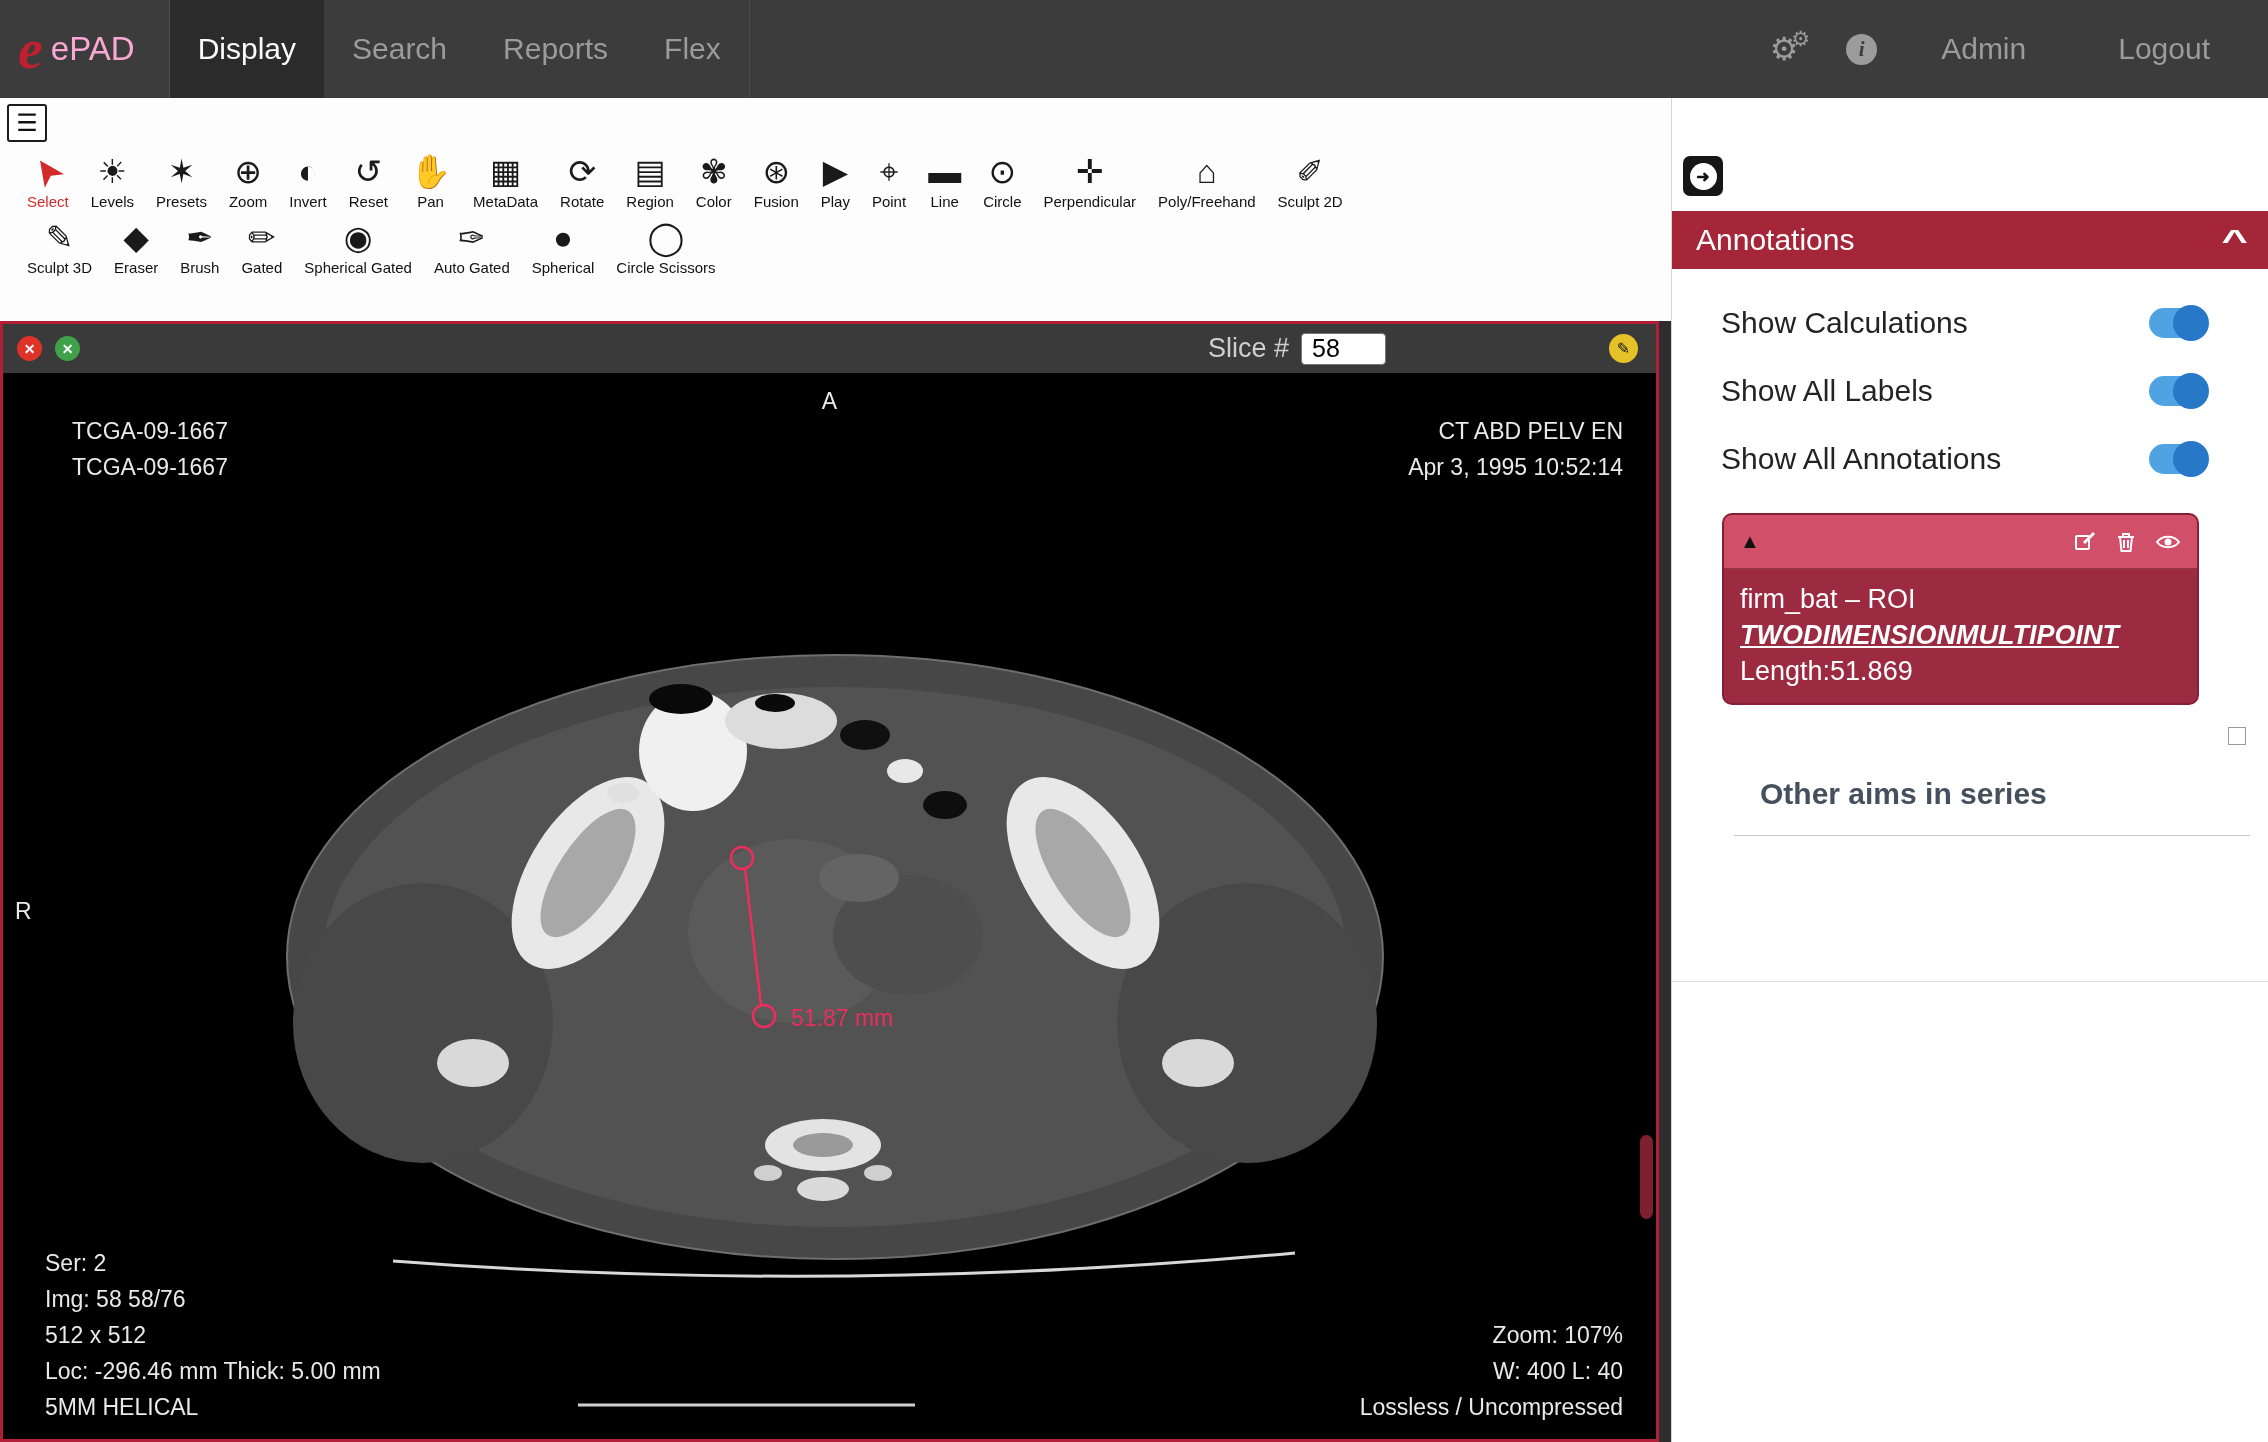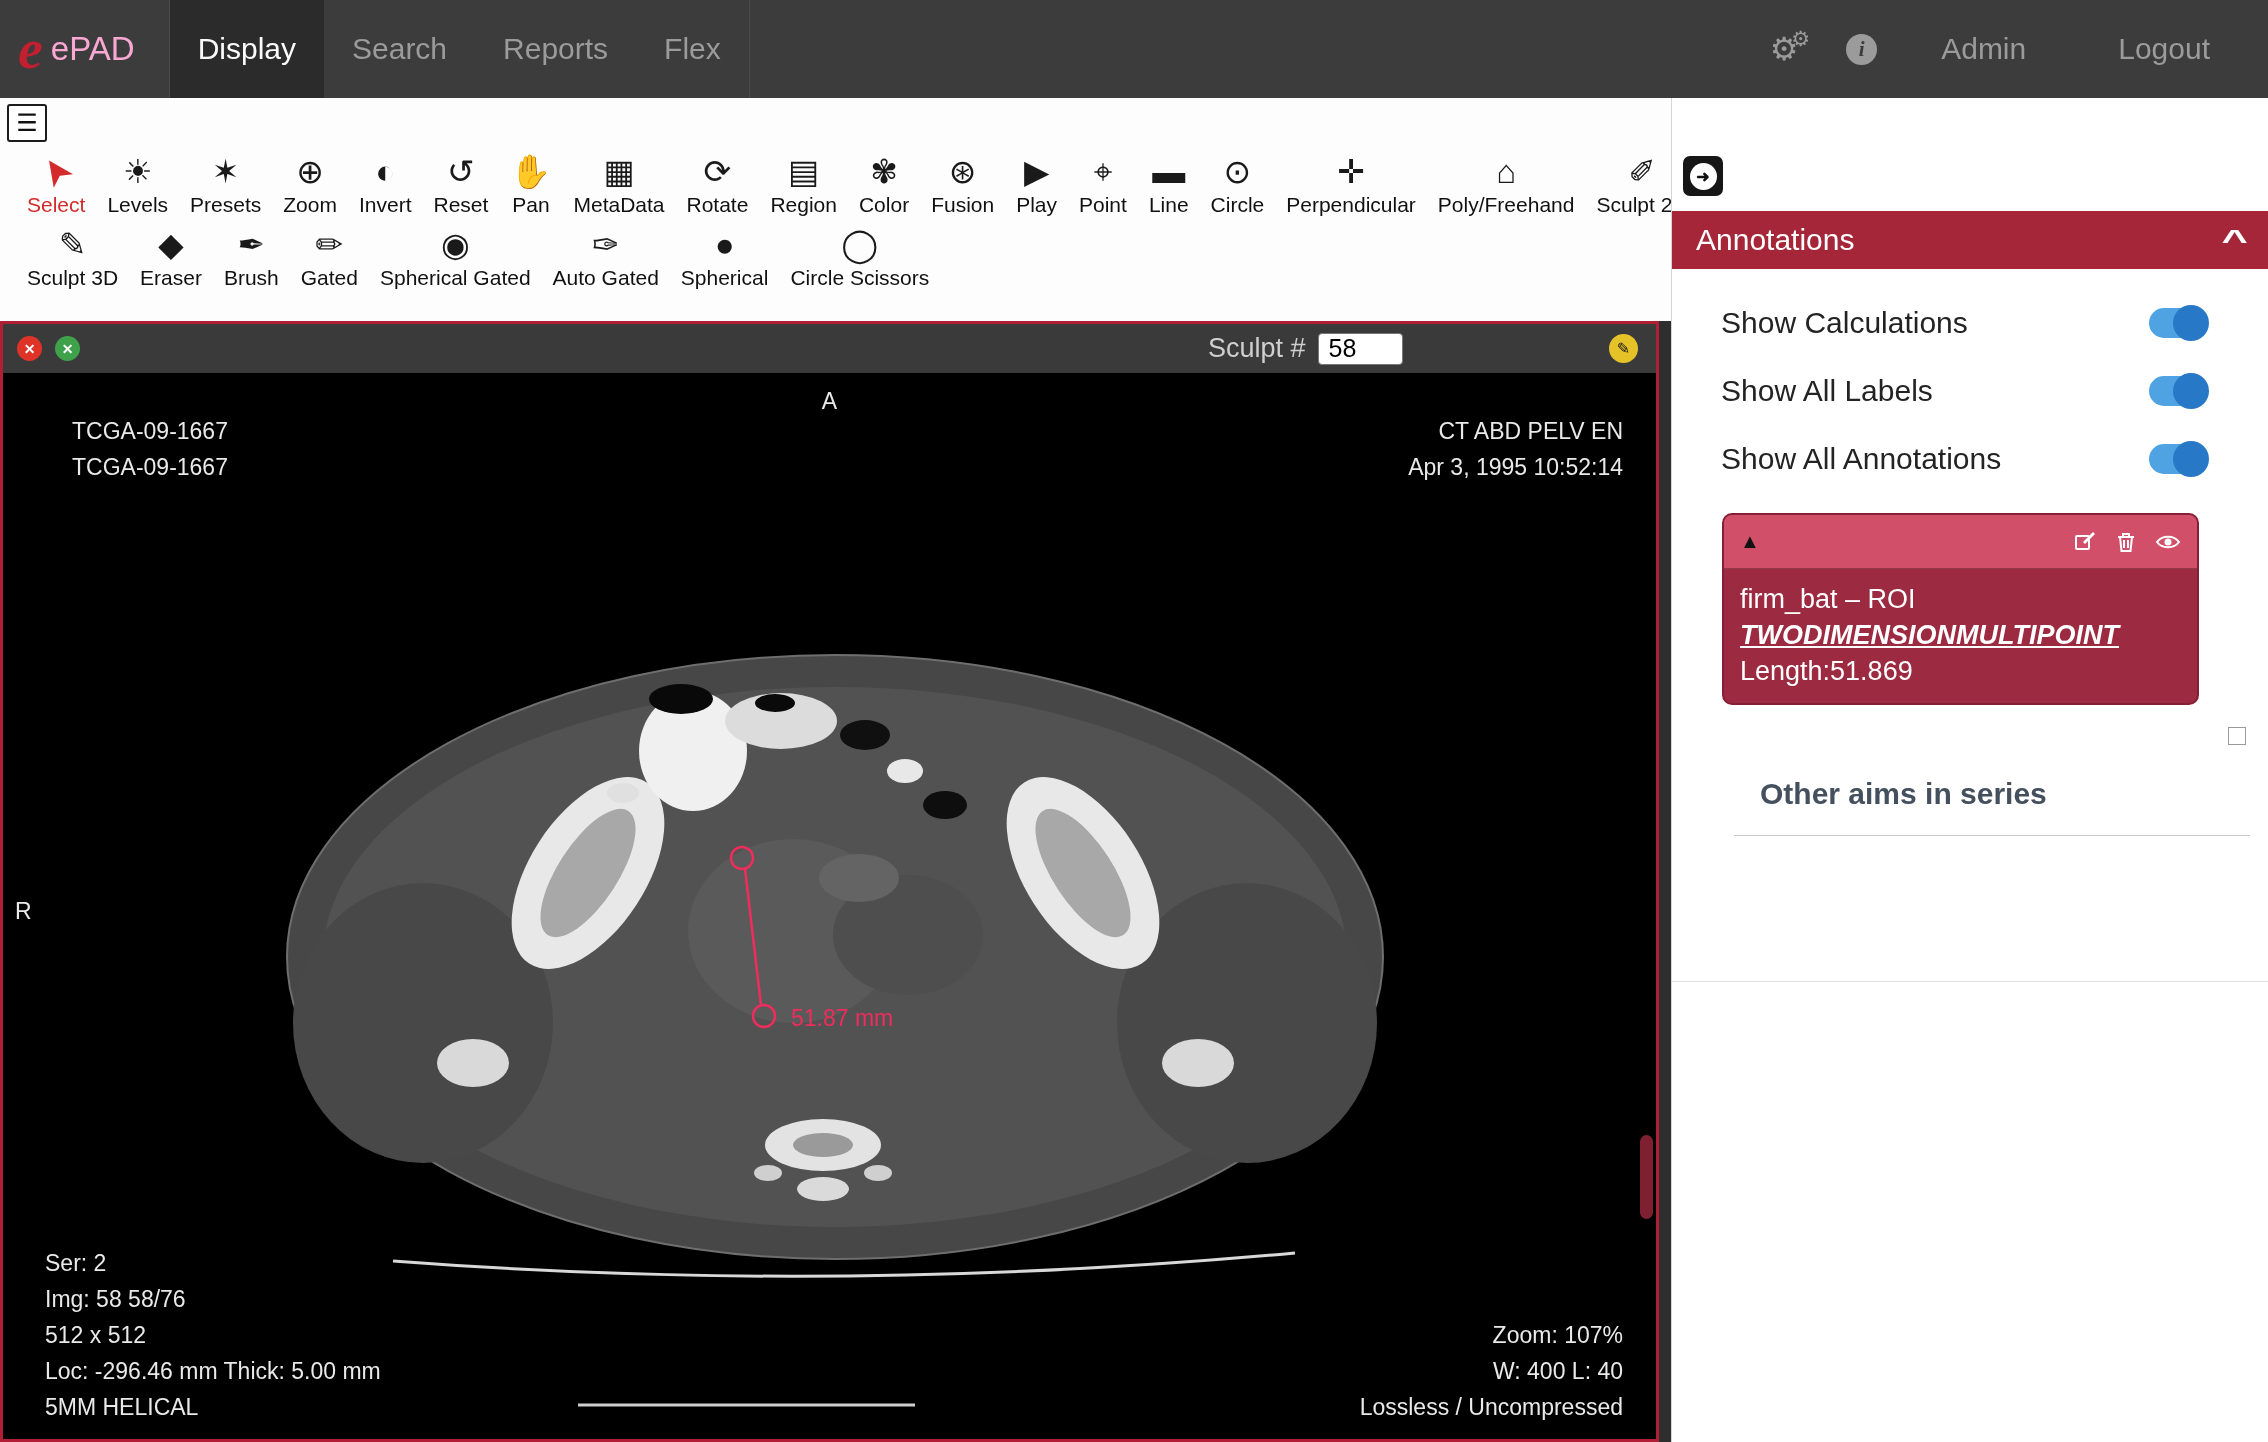--- a/index.html
+++ b/index.html
@@ -54,21 +54,21 @@
     cursor:pointer;
   }
   .tool-row { display:flex; align-items:flex-end; margin-left:16px; }
   .row1 { padding-top:54px; }
   .row2 { margin-top:8px; }
   .tool {
     display:flex; flex-direction:column; align-items:center;
     padding:0 11px; cursor:pointer;
   }
   .ticon { font-size:33px; line-height:40px; color:#1a1a1a; }
-  .tlabel { font-size:21px; color:#111; margin-top:1px; white-space:nowrap; }
+  .tlabel { font-size:15px; color:#111; margin-top:1px; white-space:nowrap; }
   .tool.active .ticon, .tool.active .tlabel { color:#d32b2b; }
   .select-cursor { display:inline-block; transform:rotate(-125deg); font-size:37px; }
 
   
   .viewer {
     position:absolute; top:321px; left:0; width:1659px; height:1121px;
     border:3px solid #b21e35; background:#000;
   }
   .viewer-header {
     position:relative; height:49px; background:#3a3a3a;
@@ -311,21 +311,21 @@
       <span class="tlabel">Circle Scissors</span>
     </div>
   </div>
 </div>
 
 <div class="viewer">
   <div class="viewer-header">
     <span class="circle-btn close-red">✕</span>
     <span class="circle-btn close-green">✕</span>
     <span class="slice-group">
-      <span class="slice-label">Sculpt #</span>
+      <span class="slice-label">Slice #</span>
       <input class="slice-input" type="text" value="58" style="">
     </span>
     <span class="pencil-btn">✎</span>
   </div>
 
   <div class="viewer-body">
 
     <svg class="ct-svg" width="1653" height="1066" viewBox="0 0 1653 1066">
 
       <ellipse cx="832" cy="584" rx="548" ry="302" fill="#474747" stroke="#6e6e6e" stroke-width="2"></ellipse>

